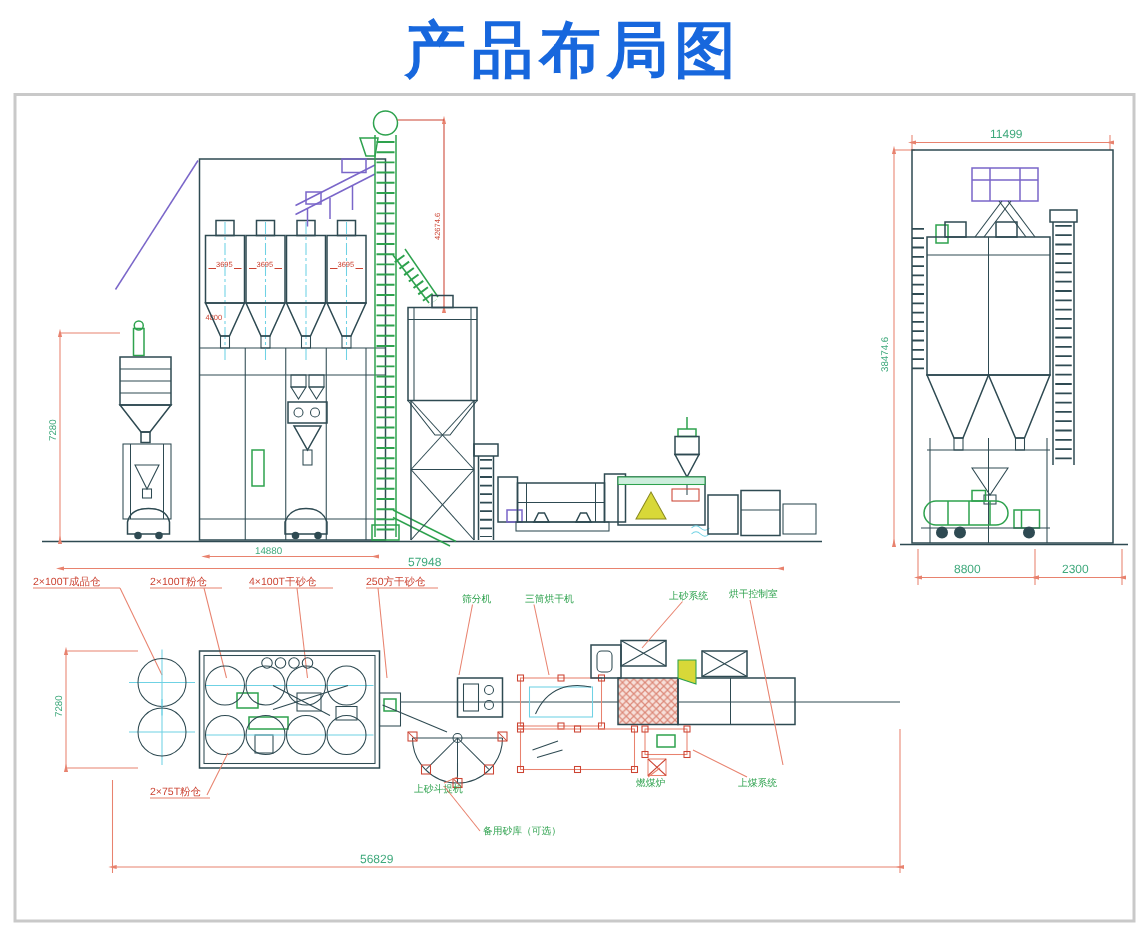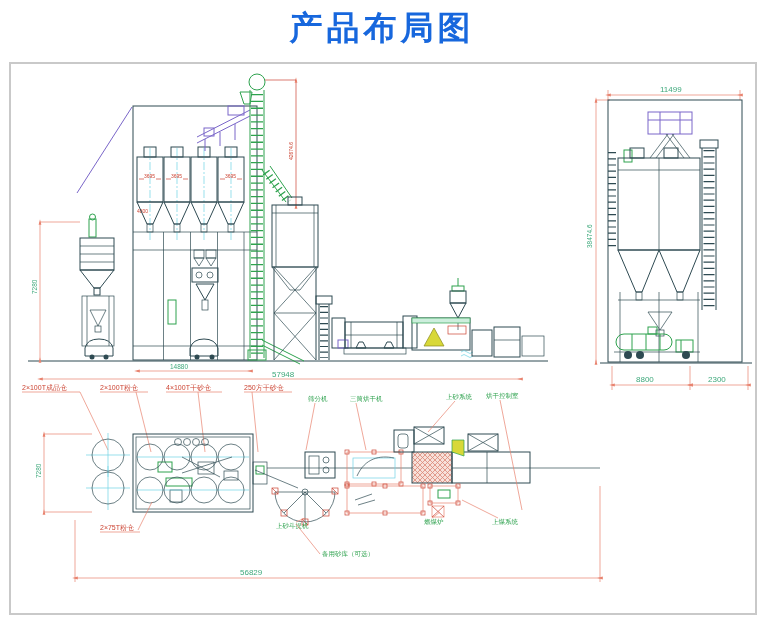--- a/index.html
+++ b/index.html
@@ -1,19 +1,19 @@
 <!DOCTYPE html>
 <html><head>
 <meta charset="utf-8">
 <style>
   html,body{margin:0;padding:0;background:#ffffff;}
   .page{position:relative;width:764px;height:621px;background:#fff;overflow:hidden;
         font-family:"Liberation Sans",sans-serif;}
   .title{position:absolute;top:6px;left:0;width:100%;text-align:center;
-         font-size:33px;font-weight:bold;color:#1767dd;letter-spacing:4px;}
+         font-size:41px;font-weight:bold;color:#1767dd;letter-spacing:4px;}
   .sheet{position:absolute;left:9px;top:62px;width:744px;height:549px;
          border:2px solid #c9c9c9;background:#fff;}
   svg{position:absolute;left:0;top:0;}
   text{font-family:"Liberation Sans",sans-serif;}
   .dk{stroke:#2e4a52;fill:none;stroke-width:1;}
   .dk2{stroke:#2e4a52;fill:none;stroke-width:0.7;}
   .gn{stroke:#2ea24e;fill:none;stroke-width:1;}
   .pu{stroke:#7a66c9;fill:none;stroke-width:1;}
   .cy{stroke:#6fd2e4;fill:none;stroke-width:0.7;}
   .dm{stroke:#e8826e;fill:none;stroke-width:0.7;}

